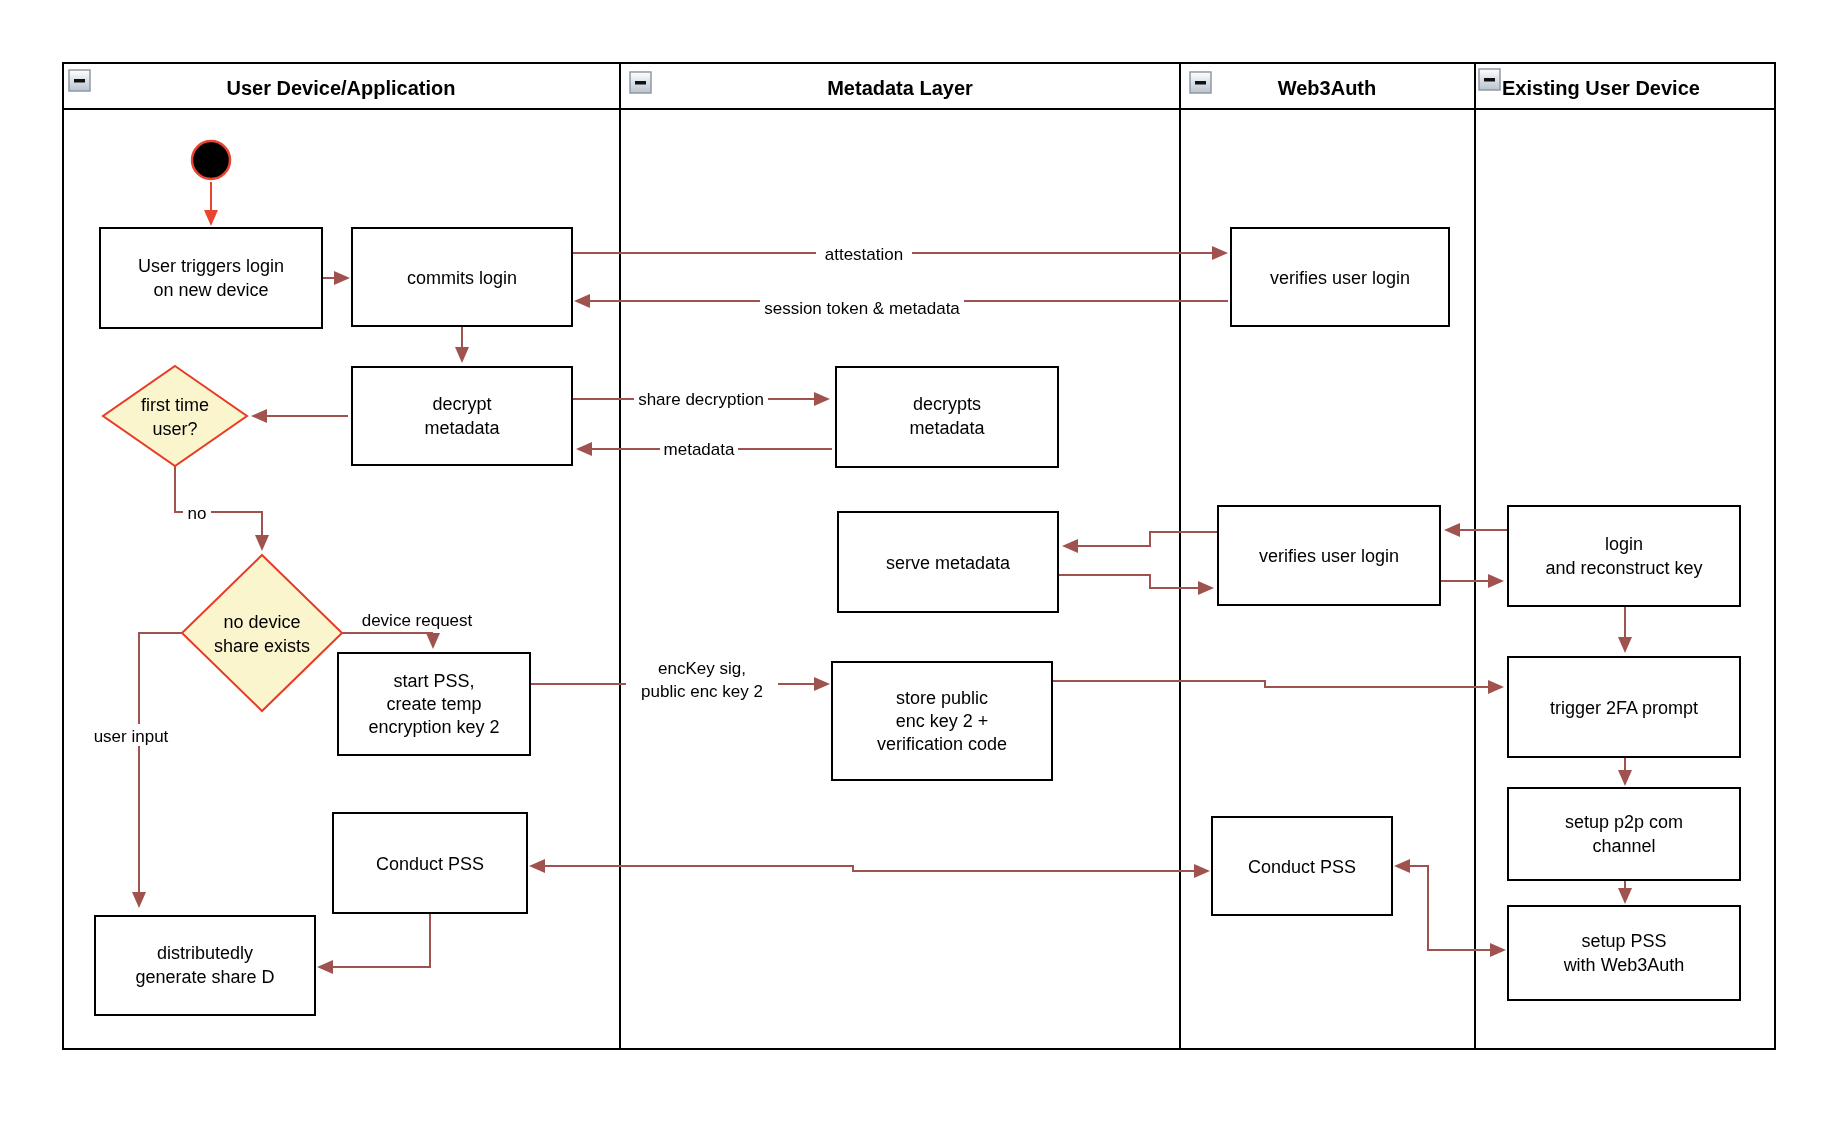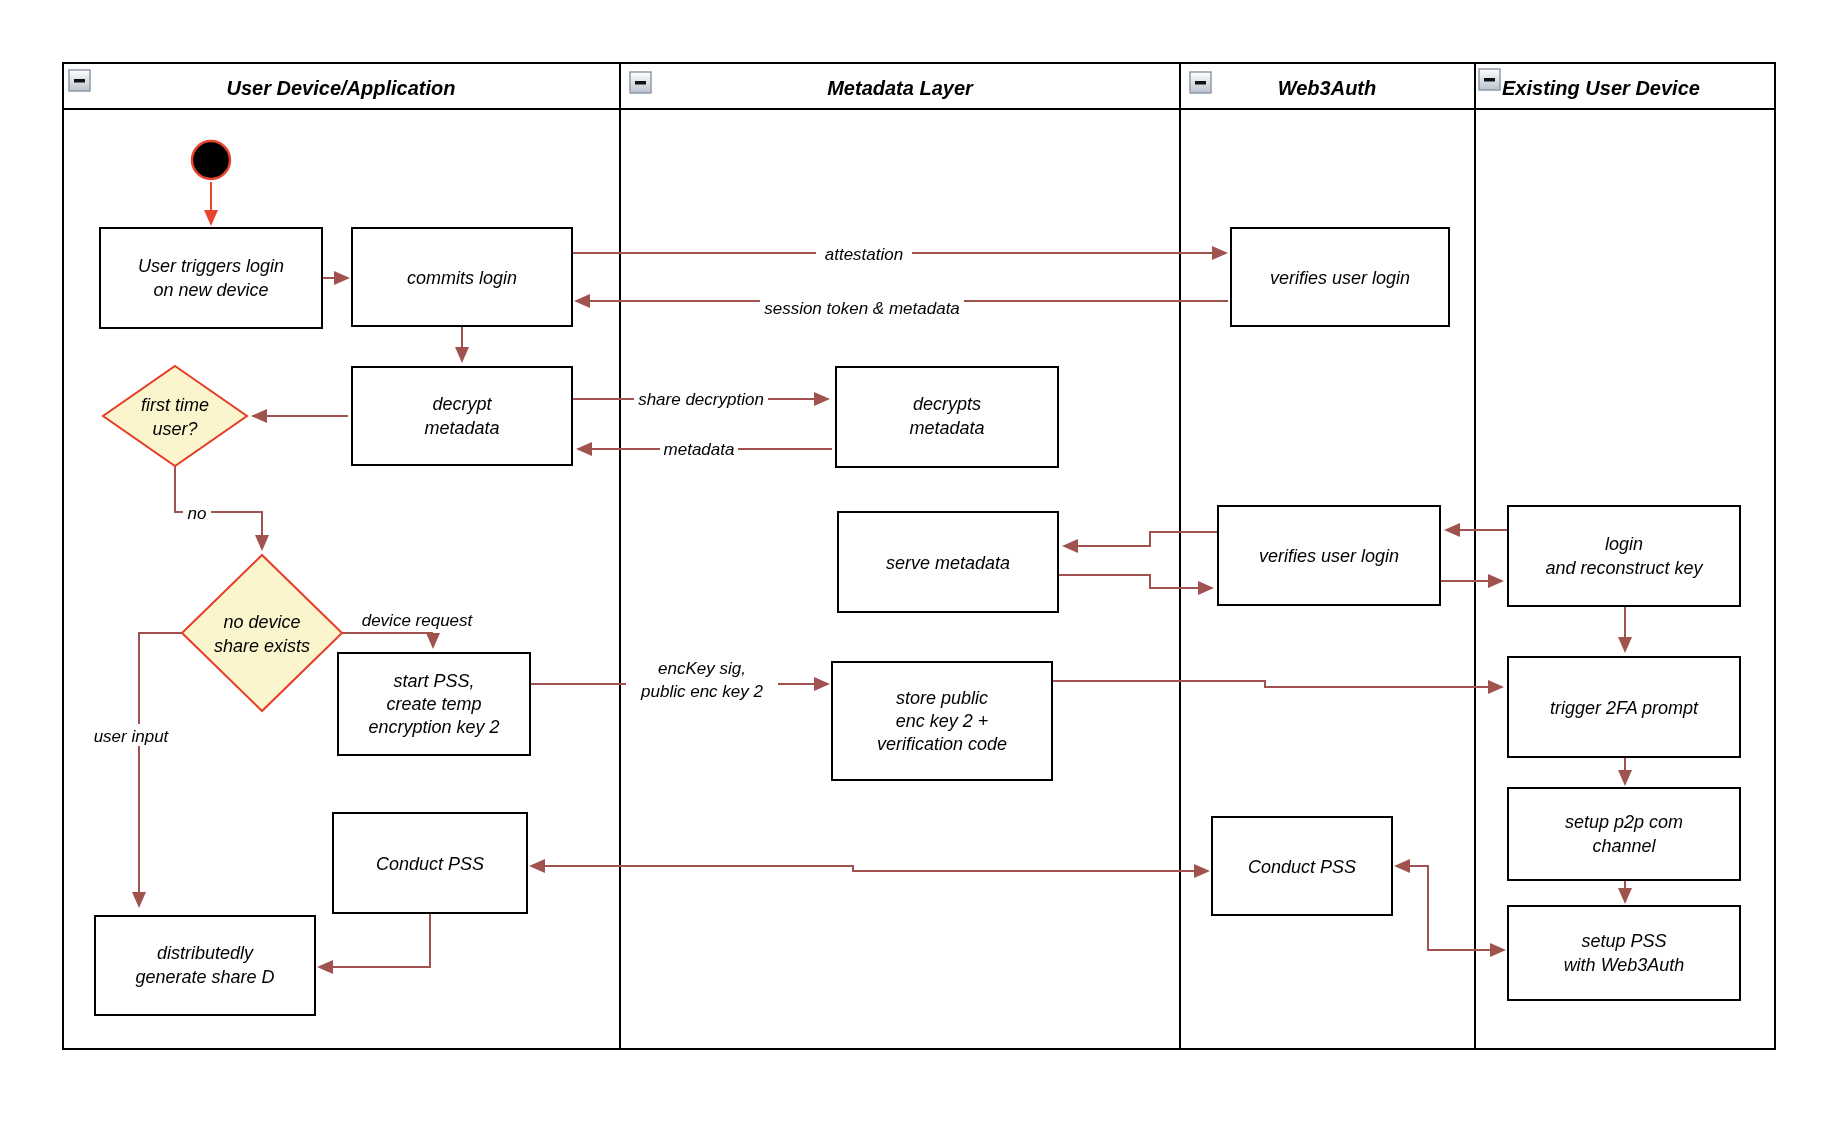--- a/index.html
+++ b/index.html
@@ -1,16 +1,16 @@
 <!DOCTYPE html>
 <html><head>
 <meta charset="utf-8">
 <style>
   html,body{margin:0;padding:0;background:#ffffff;}
-  .stage{width:1822px;height:1132px;position:relative;background:#ffffff;font-style:italic;}
+  .stage{width:1822px;height:1132px;position:relative;background:#ffffff;}
   svg{font-family:"Liberation Sans",sans-serif;}
   .ntext{font-size:18px;fill:#000000;text-anchor:middle;dominant-baseline:central;}
   .hdr{font-size:20px;font-weight:bold;fill:#000000;text-anchor:middle;dominant-baseline:central;}
   .hdr-left{text-anchor:start;}
   .lbl{font-size:17px;fill:#000000;text-anchor:middle;dominant-baseline:central;}
 </style>
 </head>
 <body>
 
 <div class="stage">

